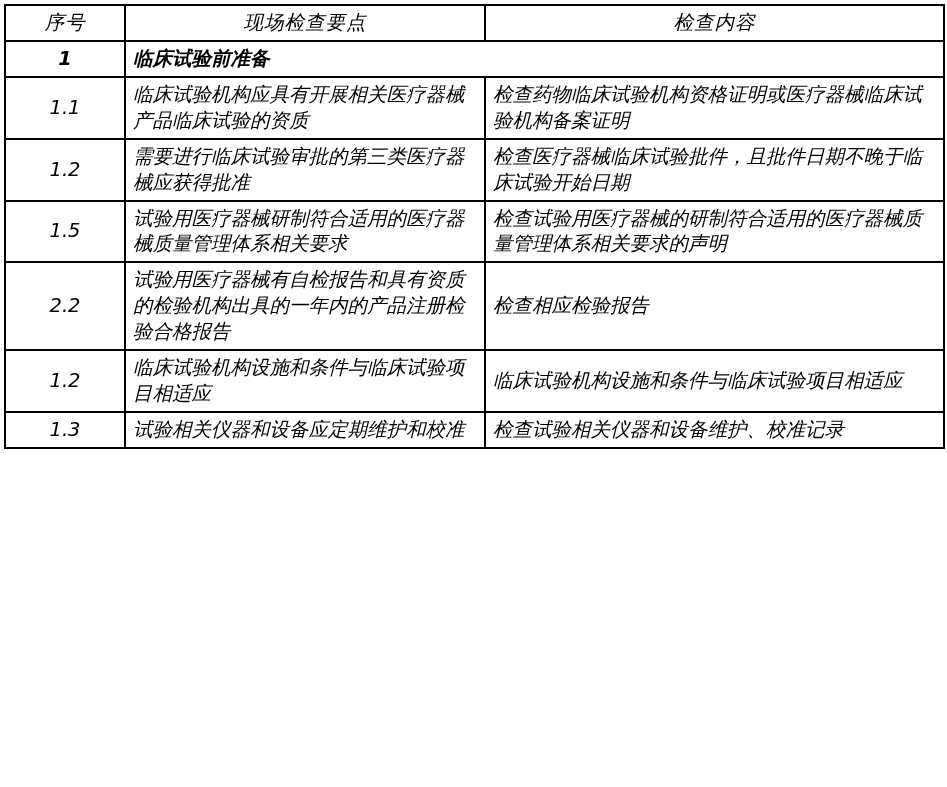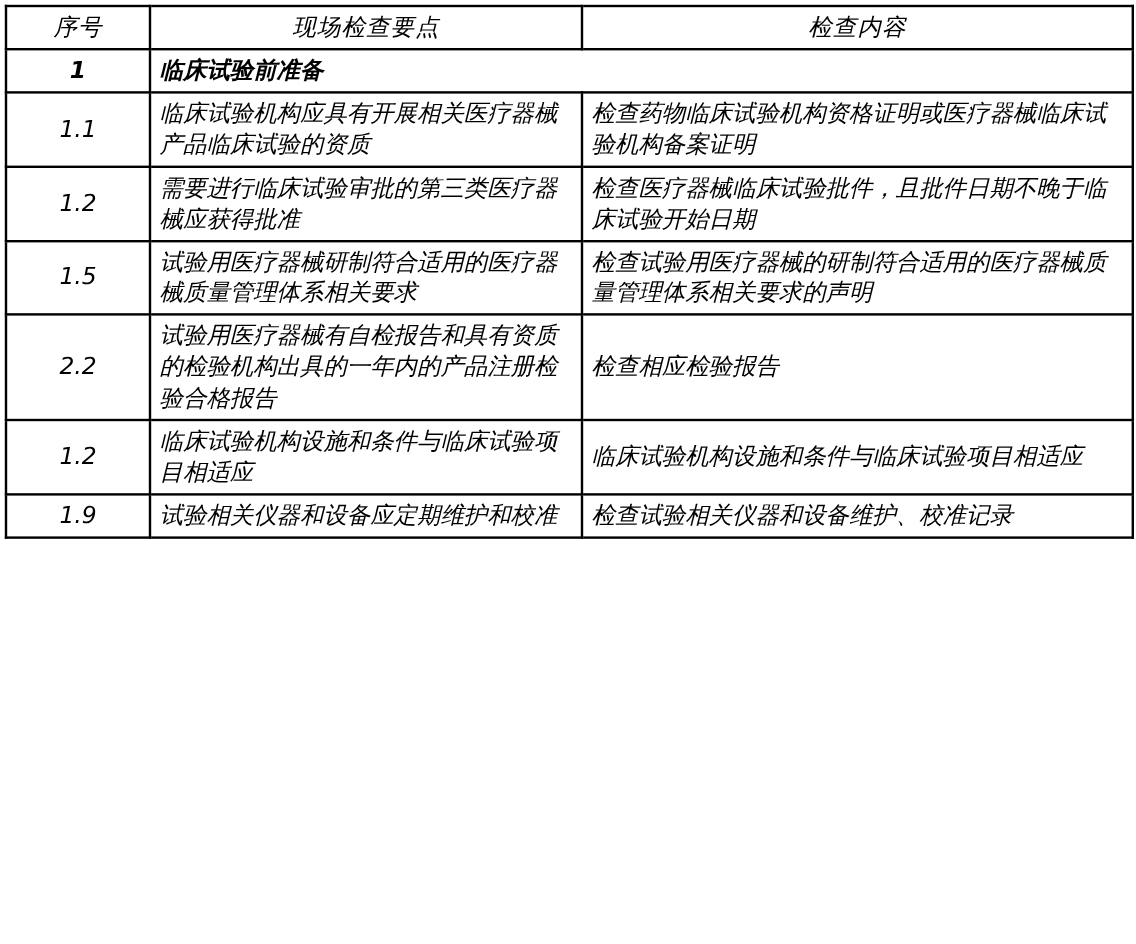--- a/index.html
+++ b/index.html
@@ -115,20 +115,20 @@
       </tr>
 
       <tr>
         <td class="no">1.2</td>
         <td class="point">临床试验机构设施和条件与临床试验项目相适应</td>
         <td class="content">临床试验机构设施和条件与临床试验项目相适应</td>
       </tr>
 
 
       <tr>
-        <td class="no">1.9</td>
+        <td class="no">1.3</td>
         <td class="point">试验相关仪器和设备应定期维护和校准</td>
         <td class="content">检查试验相关仪器和设备维护、校准记录</td>
       </tr>
 
     </tbody>
   </table>
 </div>
 
 </body></html>

